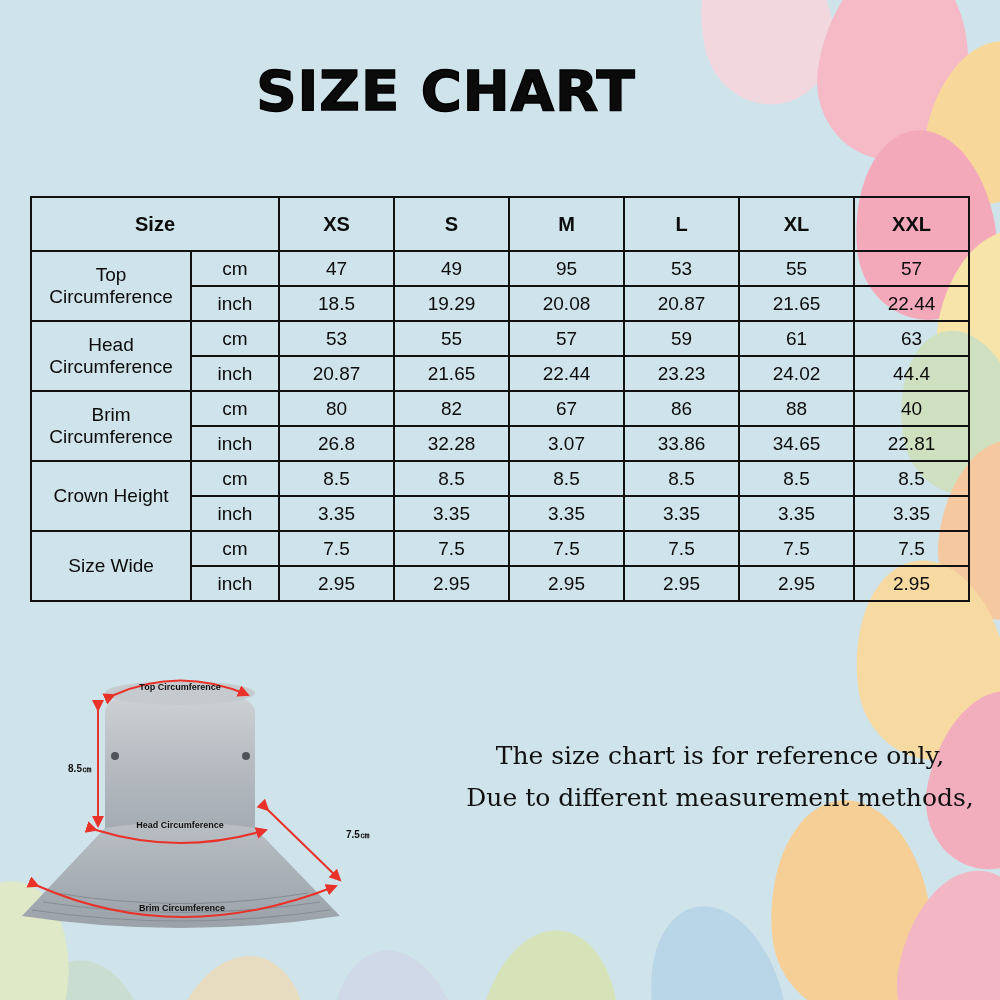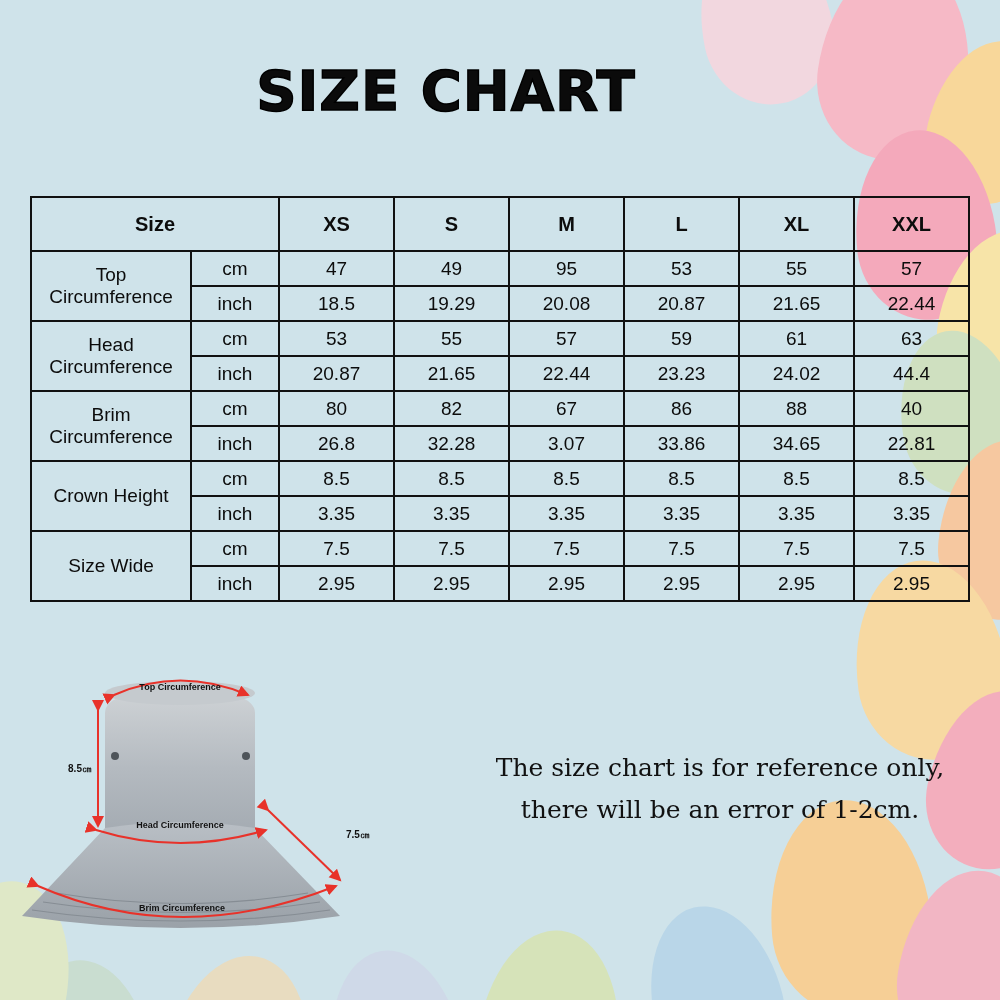--- a/index.html
+++ b/index.html
@@ -103,21 +103,20 @@
   #note {
     position: absolute;
     left: 460px;
     top: 735px;
     width: 520px;
     text-align: center;
     color: #111;
     font-size: 25px;
     line-height: 42px;
     font-family: "DejaVu Serif", serif;
-    margin-top: 12px;
   }
   #note .note-line { display: block; white-space: nowrap; }
 </style>
 </head>
 <body>
 
 <div id="bg-decor">
     <div class="egg" style="left: 700px; top: -70px; width: 130px; height: 175px; background: rgb(242, 215, 223); transform: rotate(-12deg);"></div>
     <div class="egg" style="left: 820px; top: -40px; width: 150px; height: 200px; background: rgb(246, 185, 198); transform: rotate(8deg);"></div>
     <div class="egg" style="left: 930px; top: 40px; width: 120px; height: 165px; background: rgb(248, 215, 154); transform: rotate(14deg);"></div>
@@ -309,16 +308,16 @@
       <path d="M258 162 L330 232" fill="none" stroke="#e8322a" stroke-width="2" marker-start="url(#arrowRed)" marker-end="url(#arrowRed)"></path>
       <text x="336" y="190" text-anchor="start" font-family="Liberation Sans, sans-serif" font-size="10" font-weight="bold" fill="#111">7.5㎝</text>
 
       <path d="M28 238 Q170 300 326 238" fill="none" stroke="#e8322a" stroke-width="2" marker-start="url(#arrowRed)" marker-end="url(#arrowRed)"></path>
       <text x="172" y="263" text-anchor="middle" font-family="Liberation Sans, sans-serif" font-size="9" font-weight="bold" fill="#111">Brim Circumference</text>
     </svg>
   </div>
 
   <div id="note">
     <span class="note-line">The size chart is for reference only,</span>
-    <span class="note-line">there will be an error of 1-2cm.</span>
+    <span class="note-line">Due to different measurement methods,</span>
   </div>
 
 </div>
 
 </body></html>

